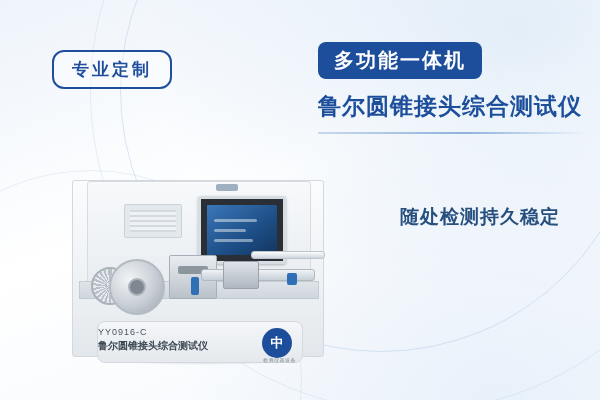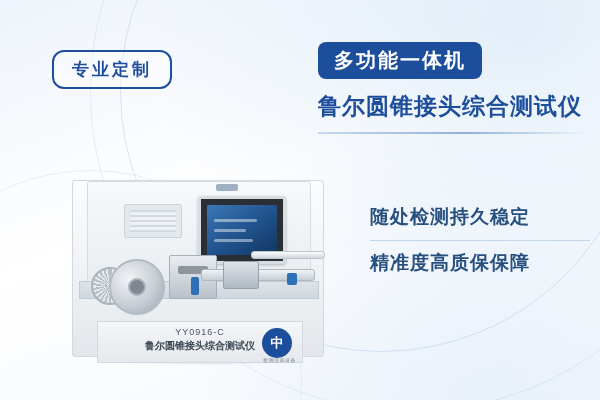--- a/index.html
+++ b/index.html
@@ -43,21 +43,21 @@
   .title2{
     margin-top:12px;color:#1d4e9b;font-size:23px;font-weight:700;
     letter-spacing:1px;white-space:nowrap;
   }
   .rule{
     margin-top:10px;height:2px;width:268px;
     background:linear-gradient(90deg,#c8d9ee 0%,#8fb2db 55%,rgba(200,217,238,0) 100%);
   }
 
   
-  .features{position:absolute;left:370px;top:195px;width:220px;}
+  .features{position:absolute;left:370px;top:195px;width:220px;text-align:center;}
   .feat{
     color:#27507f;font-size:19px;font-weight:700;letter-spacing:1px;
     padding:9px 0 10px 0;border-bottom:1px solid #c3d6ea;white-space:nowrap;
   }
   .feat:last-child{border-bottom:none;}
 
   
   .machine{position:absolute;left:72px;top:180px;width:250px;height:200px;}
   .body{
     position:absolute;left:0;top:0;width:250px;height:175px;
@@ -137,21 +137,21 @@
   }
   .blueclip{
     position:absolute;left:118px;top:96px;width:8px;height:18px;background:#2f6fb5;border-radius:2px;
   }
   .blueclip2{
     position:absolute;left:214px;top:92px;width:10px;height:12px;background:#2f6fb5;border-radius:2px;
   }
   .plinth{
     position:absolute;left:24px;top:140px;width:204px;height:40px;
     background:linear-gradient(180deg,#f4f6f8 0%,#e5e9ed 100%);
-    border:1px solid #d3d9df;border-radius:1px;text-align:center;
+    border:1px solid #d3d9df;border-radius:8px;
   }
   .model{color:#4a5560;font-size:9px;letter-spacing:1px;margin-top:5px;}
   .mname{color:#3b4752;font-size:10px;font-weight:700;margin-top:2px;}
   .corp{
     position:absolute;right:10px;bottom:4px;width:30px;height:30px;border-radius:50%;
     background:#1d4e9b;color:#fff;font-size:13px;font-weight:700;
     display:flex;align-items:center;justify-content:center;
   }
   .corp-txt{position:absolute;right:6px;bottom:-1px;font-size:5px;color:#7f8a95;letter-spacing:.5px;}
   .shadow{
@@ -173,21 +173,20 @@
   <div class="badge">专业定制</div>
 
   <div class="head">
     <div class="pill">多功能一体机</div>
     <div class="title2">鲁尔圆锥接头综合测试仪</div>
     <div class="rule"></div>
   </div>
 
   <div class="features">
     <div class="feat">随处检测持久稳定</div>
-    <div class="feat">精准度高质保保障</div>
   </div>
 
   <div class="machine">
     <div class="shadow"></div>
     <div class="body">
       <div class="backpanel">
         <div class="logo-dot"></div>
         <div class="vent"></div>
         <div class="screen">
           <div class="screen-inner">

